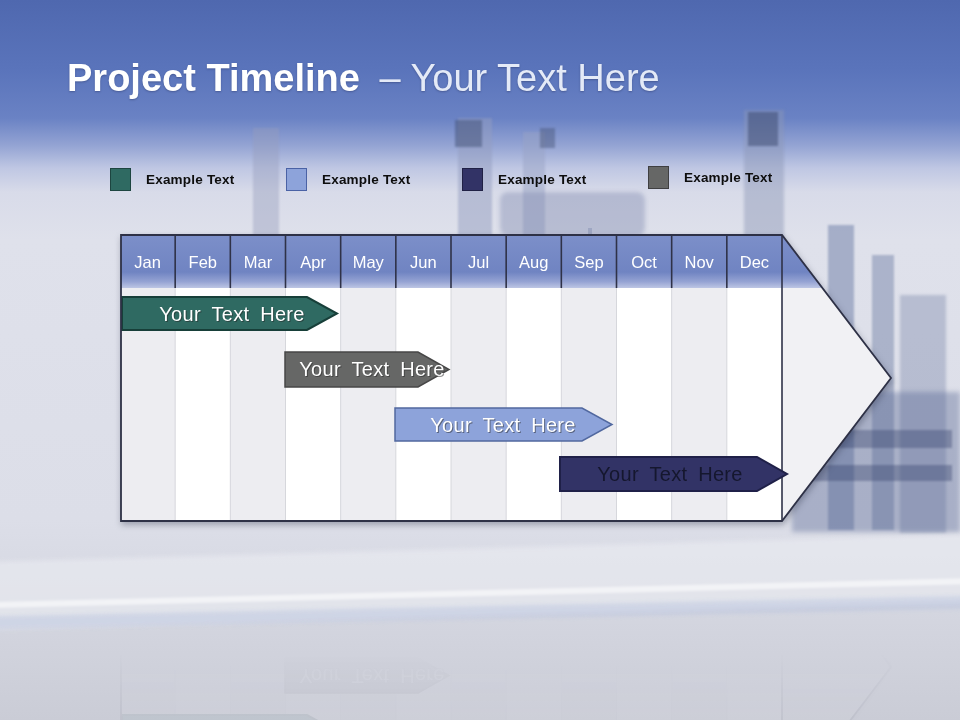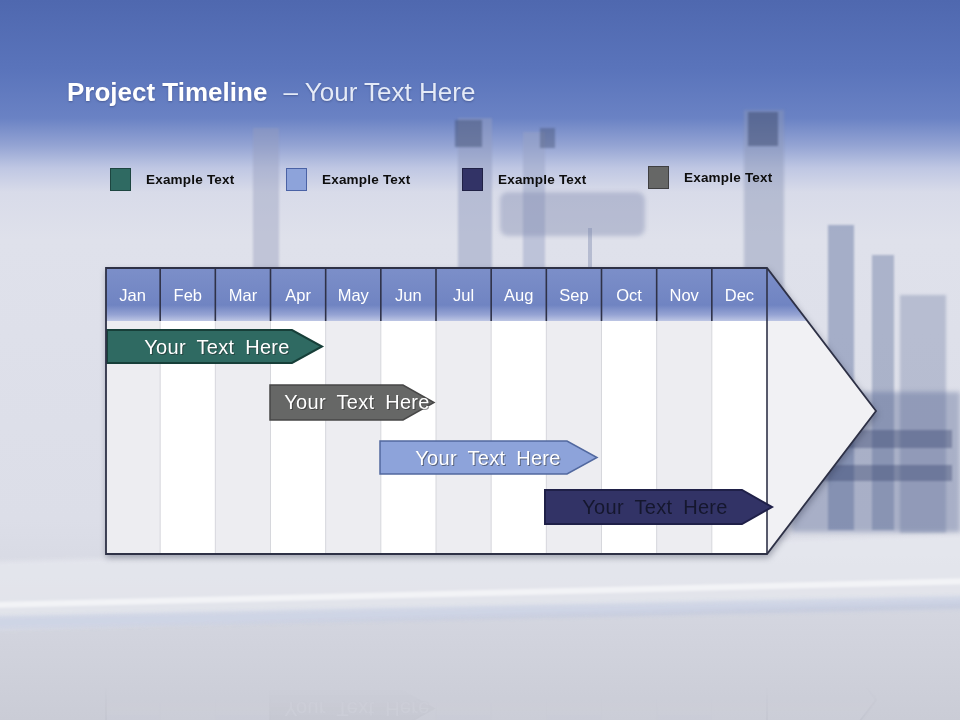--- a/index.html
+++ b/index.html
@@ -27,35 +27,35 @@
   .tower-f{left:872px;top:255px;width:22px;height:275px;background:rgba(115,130,168,.48);filter:blur(1px);}
   .tower-g{left:900px;top:295px;width:46px;height:238px;background:rgba(128,140,175,.42);filter:blur(1.5px);}
   .cluster-right{left:792px;top:392px;width:168px;height:140px;background:rgba(85,100,145,.38);filter:blur(2.5px);}
   .cluster-row1{left:800px;top:430px;width:152px;height:18px;background:rgba(42,56,100,.35);filter:blur(1px);}
   .cluster-row2{left:800px;top:465px;width:152px;height:16px;background:rgba(42,56,100,.35);filter:blur(1px);}
   .road{left:-20px;top:548px;width:1010px;height:68px;background:rgba(235,236,242,.6);transform:rotate(-1.6deg);filter:blur(2px);}
   .curb{left:-20px;top:590px;width:1010px;height:6px;background:rgba(255,255,255,.55);transform:rotate(-1.4deg);filter:blur(1px);}
   .streak{left:-20px;top:606px;width:1010px;height:13px;background:rgba(176,190,222,.38);transform:rotate(-1.2deg);filter:blur(2px);}
 
   
-  .title{position:absolute;left:67px;top:72px;font-size:26px;line-height:40px;
+  .title{position:absolute;left:67px;top:58px;font-size:38px;line-height:40px;
     color:#ffffff;text-shadow:0 1px 2px rgba(25,35,75,.35);white-space:nowrap;}
   .title .bold{font-weight:700;}
   .title .light{font-weight:400;color:#e4eaf7;margin-left:9px;}
 
   
   .legend-item{position:absolute;top:168px;display:flex;align-items:flex-start;}
   .swatch{width:21px;height:23px;box-sizing:border-box;border:1.5px solid rgba(25,30,45,.65);}
   .legend-label{margin-left:15px;margin-top:4px;font-size:13.5px;font-weight:700;color:#0d0d0d;letter-spacing:.2px;text-align:right;}
   .li-1{left:110px;} .li-2{left:286px;} .li-3{left:462px;} .li-4{left:648px;top:166px;}
   .li-1 .swatch{border-color:#1d4540;} .li-2 .swatch{border-color:#4a62a5;}
   .li-3 .swatch{border-color:#202145;} .li-4 .swatch{border-color:#3f3f41;}
 
   
-  .chart-wrap{position:absolute;left:105px;top:234px;width:772px;height:288px;margin-top:33px;
+  .chart-wrap{position:absolute;left:120px;top:234px;width:772px;height:288px;
     -webkit-box-reflect: below 1px linear-gradient(to bottom, rgba(0,0,0,0.16), rgba(0,0,0,0.0) 55%);}
   svg{display:block;overflow:visible;filter:drop-shadow(1px 3px 3px rgba(40,45,70,.35));}
   .month{font-family:"Liberation Sans",sans-serif;font-size:16.5px;fill:#ffffff;text-anchor:middle;}
   .bar-label{font-family:"Liberation Sans",sans-serif;font-size:20px;text-anchor:middle;
     letter-spacing:.3px;word-spacing:5px;}
   .bar-label.light{fill:#ffffff;filter:drop-shadow(1px 1.5px 0.5px rgba(35,35,35,.5));}
   .bar-label.dark{fill:#15172e;}
 </style>
 </head>
 <body>

